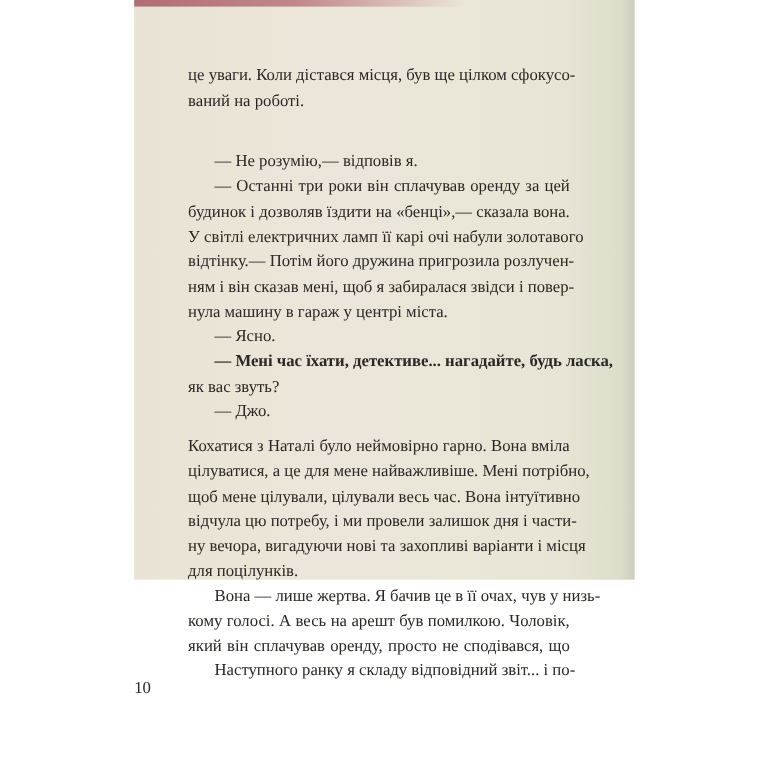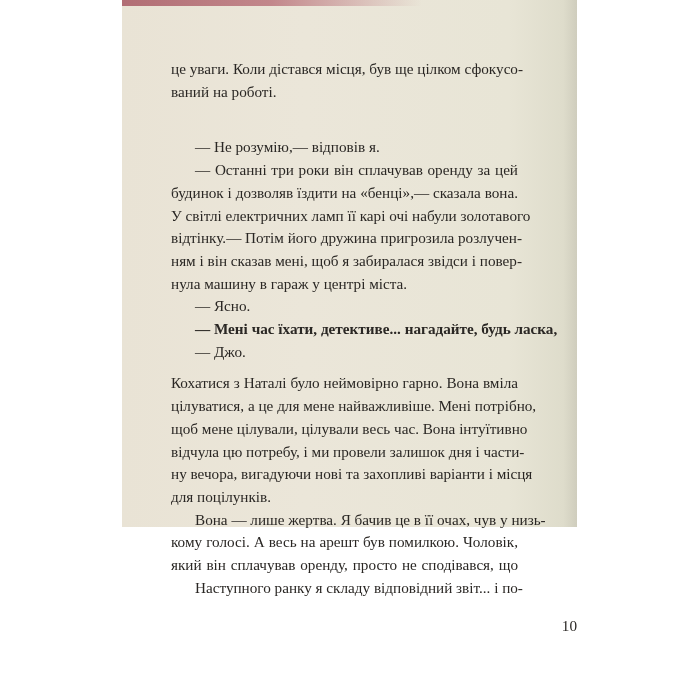--- a/index.html
+++ b/index.html
@@ -19,21 +19,21 @@
     position: absolute; left: 49px; top: 58px; width: 347px;
     font-family: "Liberation Serif", "DejaVu Serif", serif;
     font-size: 15.2px; line-height: 22.7px; color: #2a2724;
   }
   .text p { margin: 0; text-align: justify; text-align-last: left; }
   .text p.ind { text-indent: 24px; }
   .text p.gap { margin-top: 9px; }
   .line { display: block; text-align: justify; text-align-last: justify; white-space: nowrap; }
   .line.last { text-align-last: left; }
   .pageno {
-    position: absolute; left: 0; width: 455px; top: 617px; text-align: right;
+    position: absolute; left: 0; width: 455px; top: 617px; text-align: left;
     font-family: "Liberation Serif", "DejaVu Serif", serif; font-size: 15.2px; color: #2a2724;
   }
 </style>
 </head>
 <body>
 
 <div class="page">
   <div class="top-strip"></div>
   <div class="text" id="text">
       <p style="text-indent: 0px;">
@@ -49,20 +49,21 @@
         <span class="line">У світлі електричних ламп її карі очі набули золотавого</span>
         <span class="line">відтінку.— Потім його дружина пригрозила розлучен-</span>
         <span class="line">ням і він сказав мені, щоб я забиралася звідси і повер-</span>
         <span class="line last">нула машину в гараж у центрі міста.</span>
       </p>
       <p class="ind" style="text-indent: 0px;">
         <span class="line last" style="text-indent: 24px;">— Ясно.</span>
       </p>
       <p class="ind" style="text-indent: 0px;">
         <span class="line" style="text-indent: 24px; font-weight: bold;">— Мені час їхати, детективе... нагадайте, будь ласка,</span>
+        <span class="line last">як вас звуть?</span>
       </p>
       <p class="ind" style="text-indent: 0px;">
         <span class="line last" style="text-indent: 24px;">— Джо.</span>
       </p>
       <p class="gap" style="text-indent: 0px;">
         <span class="line">Кохатися з Наталі було неймовірно гарно. Вона вміла</span>
         <span class="line">цілуватися, а це для мене найважливіше. Мені потрібно,</span>
         <span class="line">щоб мене цілували, цілували весь час. Вона інтуїтивно</span>
         <span class="line">відчула цю потребу, і ми провели залишок дня і части-</span>
         <span class="line">ну вечора, вигадуючи нові та захопливі варіанти і місця</span>

